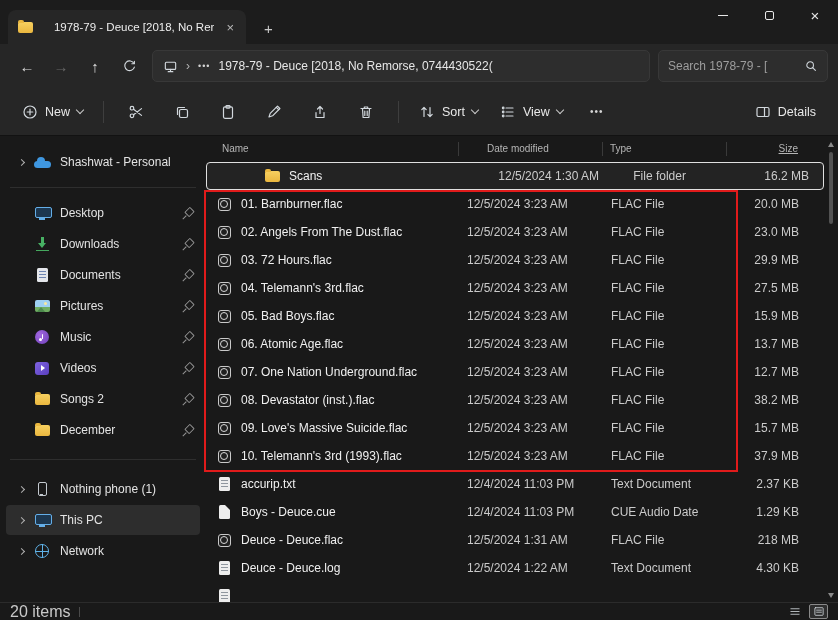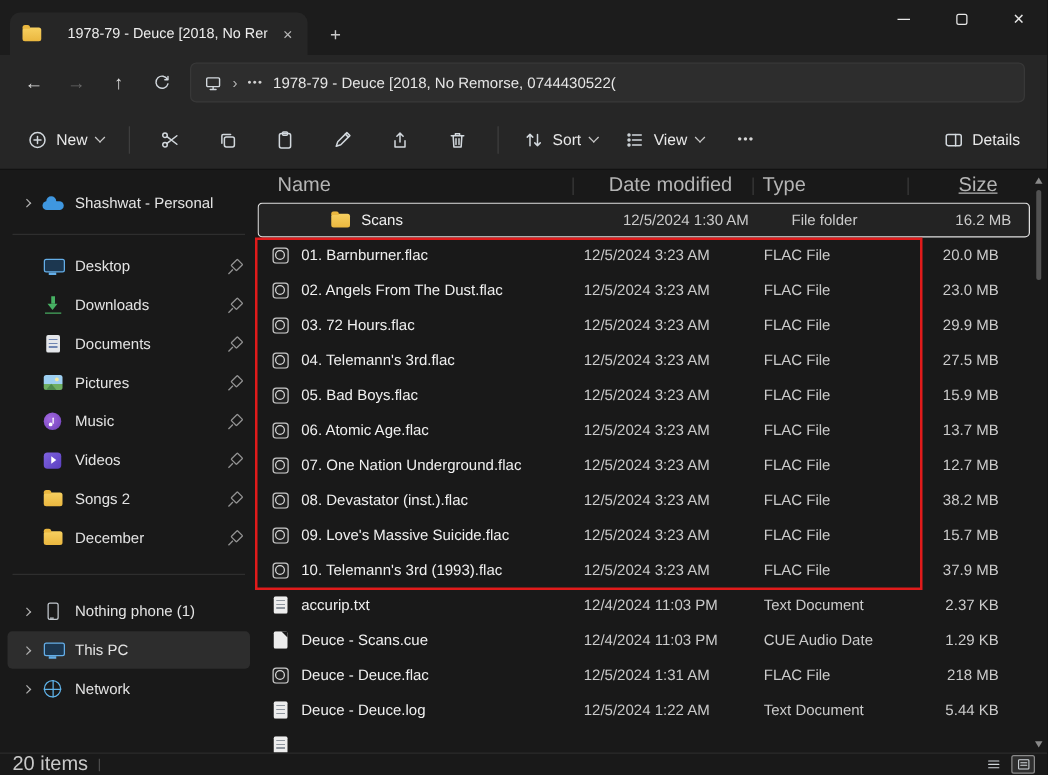--- a/index.html
+++ b/index.html
@@ -76,21 +76,21 @@
   .si-phone::before{content:"";position:absolute;left:1.5px;bottom:0.5px;width:3px;height:1px;background:#c3c9cf;}
   .si-network{width:14px;height:14px;border:1.5px solid #5fb2e8;border-radius:50%;}
   .si-network::before{content:"";position:absolute;left:-1px;right:-1px;top:50%;height:1.3px;background:#5fb2e8;}
   .si-network::after{content:"";position:absolute;top:-1px;bottom:-1px;left:50%;width:1.3px;background:#5fb2e8;}
   .pin{width:11px;height:11px;margin-left:auto;position:relative;flex-shrink:0;opacity:.85;}
   .pin::before{content:"";position:absolute;right:1px;top:0;width:5px;height:6px;border:1.3px solid #a9a9a9;border-radius:1px;transform:rotate(45deg);}
   .pin::after{content:"";position:absolute;left:1px;bottom:-1px;width:1.3px;height:5px;background:#a9a9a9;transform:rotate(45deg);}
 
   
   .filearea{flex:1;display:flex;flex-direction:column;overflow:hidden;padding-right:14px;}
-  .cols{height:26px;display:flex;align-items:center;font-size:16px;color:#b5b5b5;}
+  .cols{height:26px;display:flex;align-items:center;font-size:10px;color:#b5b5b5;}
   .col{padding:0 8px;position:relative;height:16px;line-height:16px;}
   .c-name{width:252px;padding-left:16px;}
   .c-date{width:144px;padding-left:29px;}
   .c-type{width:124px;}
   .c-size{width:86px;text-align:right;padding-right:14px;text-decoration:underline;}
   .col + .col::before{content:"";position:absolute;left:0;top:1px;width:1px;height:14px;background:#3a3a3a;}
   .rows{flex:1;overflow:hidden;}
   .row{display:flex;align-items:center;height:28px;border-radius:4px;border:1px solid transparent;}
   .row.selected{border-color:#e0e0e0;background:#232323;padding-left:48px;}
   .cell{padding:0 8px;font-size:12px;color:#cbcbcb;white-space:nowrap;overflow:hidden;}
@@ -158,20 +158,27 @@
     </span>
     <div class="addressbar">
       <svg class="ti" width="15" height="15" viewBox="0 0 16 16">
           <rect x="2.5" y="3.5" width="11" height="7.5" rx="1"></rect>
           <path d="M8 11v2.3M5.5 13.5h5"></path>
         </svg>
       <span class="crumb-chev">›</span>
       <span class="crumb-ellipsis">•••</span>
       <span class="address-text">1978-79 - Deuce [2018, No Remorse, 0744430522(</span>
     </div>
+    <div class="searchbox">
+      <span class="search-text">Search 1978-79 - [</span>
+      <svg class="ti" width="14" height="14" viewBox="0 0 16 16">
+          <circle cx="7" cy="7" r="3.8"></circle>
+          <path d="M9.9 9.9 13 13"></path>
+        </svg>
+    </div>
   </div>
 
   <div class="toolbar">
     <div class="tb-btn">
       <svg class="ti" width="16" height="16" viewBox="0 0 16 16">
           <circle cx="8" cy="8" r="6"></circle>
           <path d="M8 5.2v5.6M5.2 8h5.6"></path>
         </svg>
       <span>New</span>
       <span class="chev-down"></span>
@@ -495,21 +502,21 @@
     </span>
     <span class="cell date">12/4/2024 11:03 PM</span>
     <span class="cell type">Text Document</span>
     <span class="cell size">2.37 KB</span>
   </div>
           <div class="row">
     <span class="cell name">
       <span class="ficon-wrap">
                 <span class="ficon icon-cue"></span>
               </span>
-      <span>Deuce - Scans.cue</span>
+      <span>Boys - Deuce.cue</span>
     </span>
     <span class="cell date">12/4/2024 11:03 PM</span>
     <span class="cell type">CUE Audio Date</span>
     <span class="cell size">1.29 KB</span>
   </div>
           <div class="row">
     <span class="cell name">
       <span class="ficon-wrap">
                 <span class="ficon icon-flac"></span>
               </span>
@@ -521,21 +528,21 @@
   </div>
           <div class="row">
     <span class="cell name">
       <span class="ficon-wrap">
                 <span class="ficon icon-text"></span>
               </span>
       <span>Deuce - Deuce.log</span>
     </span>
     <span class="cell date">12/5/2024 1:22 AM</span>
     <span class="cell type">Text Document</span>
-    <span class="cell size">5.44 KB</span>
+    <span class="cell size">4.30 KB</span>
   </div>
           <div class="row">
     <span class="cell name">
       <span class="ficon-wrap">
                 <span class="ficon icon-text"></span>
               </span>
       <span></span>
     </span>
     <span class="cell date"></span>
     <span class="cell type"></span>

